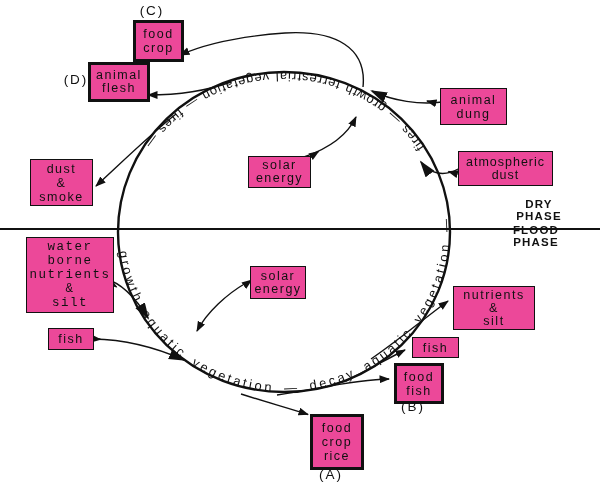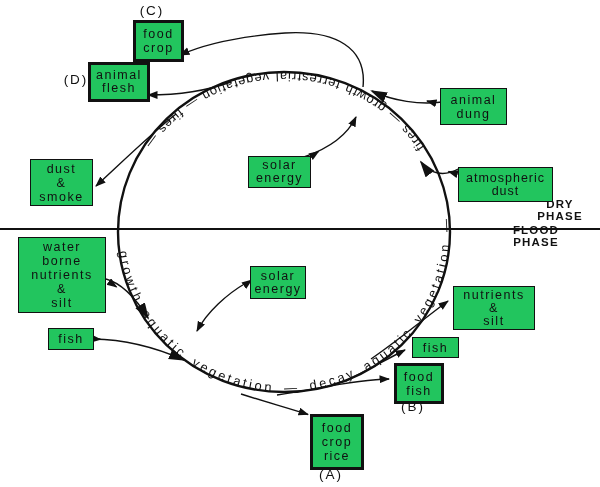--- a/index.html
+++ b/index.html
@@ -1,31 +1,31 @@
 <!DOCTYPE html>
 <html><head>
 <meta charset="utf-8">
 <style>
   html,body{margin:0;padding:0;background:#fff;}
   #stage{position:relative;width:600px;height:487px;background:#fff;overflow:hidden;
          font-family:"Liberation Sans",sans-serif;color:#111;}
   #diagram-svg{position:absolute;left:0;top:0;}
   .box{position:absolute;display:flex;align-items:center;justify-content:center;
-       text-align:center;white-space:pre-line;background:#22c55e;
+       text-align:center;white-space:pre-line;background:#ec4899;
        font-size:12.5px;line-height:14px;letter-spacing:1.5px;color:#111;}
   .thin{border:1.5px solid #111;}
   .bold{border:3px solid #111;}
   .tag{position:absolute;transform:translate(-50%,-50%);font-size:13.5px;
        letter-spacing:2px;color:#111;}
   .phase{position:absolute;width:72px;text-align:center;white-space:pre-line;
          font-weight:bold;font-size:11.5px;line-height:12px;letter-spacing:1.2px;color:#111;}
   .arc-text{font-family:"Liberation Sans",sans-serif;font-size:13px;fill:#111;}
   .arc-flood{letter-spacing:2.8px;word-spacing:4px;}
   .arc-dry{letter-spacing:1.2px;word-spacing:1px;}
-  .tight{letter-spacing:1px;margin-top:16px;}
+  .tight{letter-spacing:1px;}
   .small-lh{line-height:13px;}
 </style>
 </head>
 <body>
 
 <div id="stage">
 
   <svg id="diagram-svg" width="600" height="487" viewBox="0 0 600 487">
     <defs>
       <marker id="ah" markerUnits="userSpaceOnUse" markerWidth="11" markerHeight="9" refX="9.5" refY="4" orient="auto">
@@ -66,39 +66,39 @@
       <path d="M 113 284.5 L 116.5 287" marker-end="url(#ah)"></path>
       <path d="M 93 339 C 124 339.5 157 348 184 360" marker-end="url(#ahBig)"></path>
       <path d="M 97 339 L 100.5 339.3" marker-end="url(#ah)"></path>
       <path d="M 371 359 C 396 342 421 321 448 301" marker-end="url(#ah)"></path>
       <path d="M 346 381 C 368 370 387 359 405 350" marker-end="url(#ah)"></path>
       <path d="M 277 395 C 314 390 353 379.5 389 379" marker-end="url(#ah)"></path>
       <path d="M 241 394 C 266 402 288 408 308 414.5" marker-end="url(#ah)"></path>
     </g>
   </svg>
 
-  <div class="phase" style="left:524px;top:198px;">DRY
+  <div class="phase" style="left:503px;top:198px;">DRY
 PHASE</div>
   <div class="phase" style="left:500px;top:224px;">FLOOD
 PHASE</div>
 
   <div class="box bold" style="left:133px;top:20px;width:45px;height:36px;">food
 crop</div>
   <div class="box bold small-lh" style="left:88px;top:62px;width:56px;height:34px;">animal
 flesh</div>
   <div class="box thin" style="left:30px;top:159px;width:61px;height:45px;">dust
 &amp;
 smoke</div>
   <div class="box thin small-lh" style="left:248px;top:156px;width:61px;height:30px;">solar
 energy</div>
   <div class="box thin" style="left:440px;top:88px;width:65px;height:35px;">animal
 dung</div>
   <div class="box thin tight small-lh" style="left:458px;top:151px;width:93px;height:33px;">atmospheric
 dust</div>
-  <div class="box thin" style="left:18px;top:237px;width:86px;height:74px;">water
+  <div class="box thin" style="left:26px;top:237px;width:86px;height:74px;font-family:Liberation Mono, monospace;">water
 borne
 nutrients
 &amp;
 silt</div>
   <div class="box thin" style="left:48px;top:328px;width:44px;height:20px;">fish</div>
   <div class="box thin small-lh" style="left:250px;top:266px;width:54px;height:31px;">solar
 energy</div>
   <div class="box thin small-lh" style="left:453px;top:286px;width:80px;height:42px;">nutrients
 &amp;
 silt</div>

